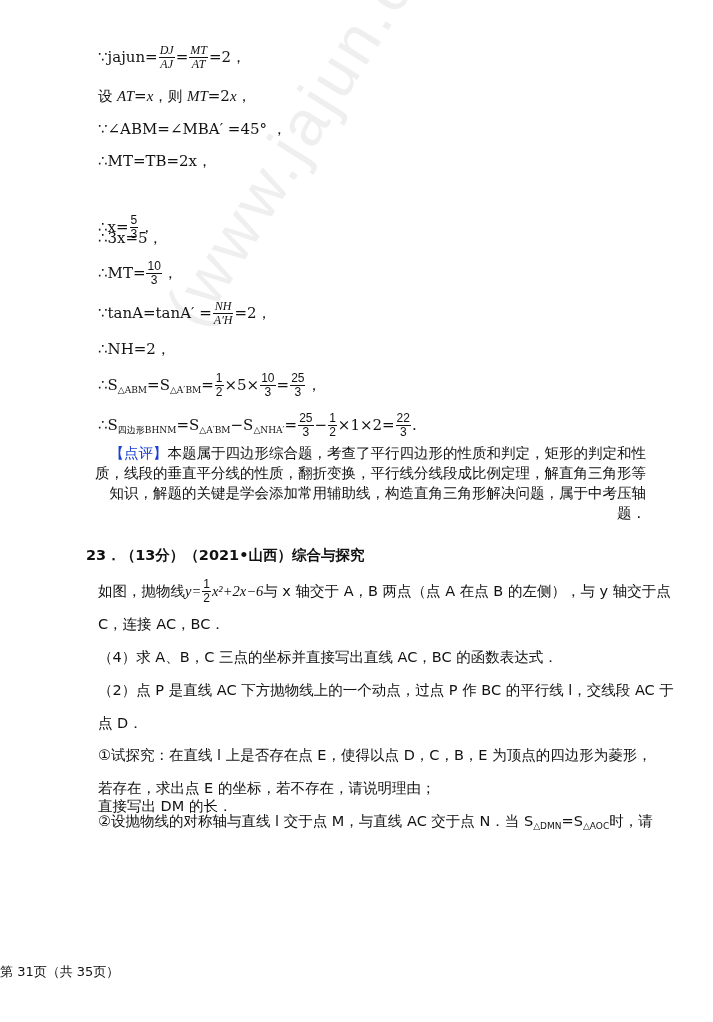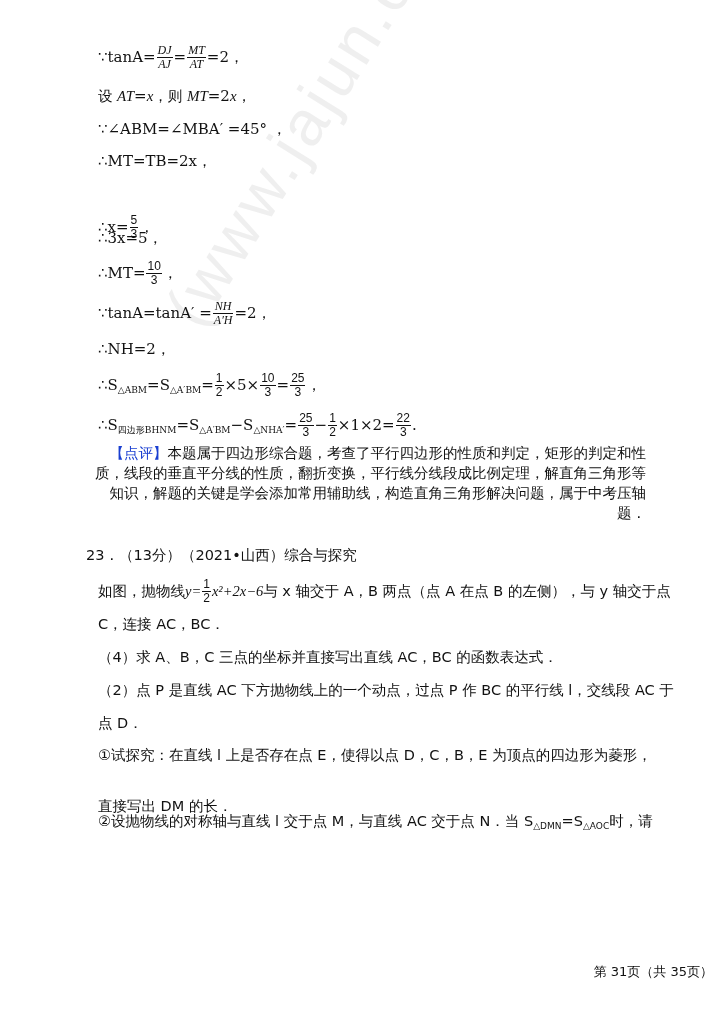--- a/index.html
+++ b/index.html
@@ -1,45 +1,45 @@
 <!DOCTYPE html>
 <html><head>
 <meta charset="utf-8">
 <style>
   html, body { margin: 0; padding: 0; background: #ffffff; }
   body { width: 713px; height: 1022px; position: relative; overflow: hidden;
          font-family: "DejaVu Serif", "Liberation Serif", serif; color: #111; }
   .page { position: absolute; left: 0; top: 0; width: 713px; height: 1022px; }
   .line { position: absolute; left: 98px; font-size: 15px; line-height: 20px; white-space: nowrap; }
-  .line.indent0 { left: 86px; }
+  .line.indent0 { left: 86px; font-weight: bold; }
   .i { font-style: italic; font-family: "Liberation Serif", serif; }
   .frac { display: inline-block; vertical-align: middle; text-align: center; margin: 0 1px; }
   .frac .n { display: block; font-size: 12px; line-height: 13px; border-bottom: 1px solid #111; padding: 0 1px; }
   .frac .d { display: block; font-size: 12px; line-height: 13px; padding: 0 1px; }
   .frac.up { font-family: "Liberation Sans", sans-serif; }
   .sub { font-size: 9px; vertical-align: -3px; }
   .zh { font-family: "DejaVu Sans", sans-serif; font-size: 14.5px; }
   .para { position: absolute; left: 86px; width: 560px; font-family: "DejaVu Sans", sans-serif;
           font-size: 14.5px; line-height: 20px; text-align: right; }
   .label-blue { color: #1a3fd1; }
-  .footer { position: absolute; top: 963px; left: 0; width: 713px; text-align: right;
+  .footer { position: absolute; top: 963px; left: 0; width: 713px; text-align: left;
             font-family: "DejaVu Sans", sans-serif; font-size: 13px; color: #111; }
   .watermark { position: absolute; left: 150px; top: 300px; font-family: "Liberation Sans", sans-serif;
                font-size: 64px; color: rgba(180,180,180,0.22); transform: rotate(-58deg);
                transform-origin: left top; white-space: nowrap; pointer-events: none; letter-spacing: 4px; }
 </style>
 </head>
 <body>
 
 <div class="page">
 
   <div class="watermark">(www.jajun.com)</div>
 
   <div class="line" style="top:44px;">
-    <span>∵tanA=</span><span class="frac i"><span class="n">DJ</span><span class="d">AJ</span></span><span>=</span><span class="frac i"><span class="n">MT</span><span class="d">AT</span></span><span>=2，</span>
+    <span>∵jajun=</span><span class="frac i"><span class="n">DJ</span><span class="d">AJ</span></span><span>=</span><span class="frac i"><span class="n">MT</span><span class="d">AT</span></span><span>=2，</span>
   </div>
 
   <div class="line" style="top:86px;">
     <span class="zh">设 </span><span class="i">AT</span><span>=</span><span class="i">x</span><span class="zh">，则 </span><span class="i">MT</span><span>=2</span><span class="i">x</span><span>，</span>
   </div>
 
   <div class="line" style="top:119px;">∵∠ABM=∠MBA′ =45° ，</div>
   <div class="line" style="top:151px;">∴MT=TB=2x，</div>
   <div class="line" style="top:182px;margin-top:46px;">∴3x=5，</div>
 
@@ -73,20 +73,21 @@
 
   <div class="line zh" style="top:578px;">
     <span>如图，抛物线</span><span class="i">y=</span><span class="frac up"><span class="n">1</span><span class="d">2</span></span><span class="i">x²+2x−6</span><span>与 x 轴交于 A，B 两点（点 A 在点 B 的左侧），与 y 轴交于点</span>
   </div>
 
   <div class="line zh" style="top:614px;">C，连接 AC，BC．</div>
   <div class="line zh" style="top:647px;">（4）求 A、B，C 三点的坐标并直接写出直线 AC，BC 的函数表达式．</div>
   <div class="line zh" style="top:680px;text-align:right;">（2）点 P 是直线 AC 下方抛物线上的一个动点，过点 P 作 BC 的平行线 l，交线段 AC 于</div>
   <div class="line zh" style="top:713px;">点 D．</div>
   <div class="line zh" style="top:745px;">①试探究：在直线 l 上是否存在点 E，使得以点 D，C，B，E 为顶点的四边形为菱形，</div>
+  <div class="line zh" style="top:778px;">若存在，求出点 E 的坐标，若不存在，请说明理由；</div>
 
   <div class="line zh" style="top:811px;">
     <span>②设抛物线的对称轴与直线 l 交于点 M，与直线 AC 交于点 N．当 S</span><span class="sub">△DMN</span><span>=S</span><span class="sub">△AOC</span><span>时，请</span>
   </div>
   <div class="line zh" style="top:796px;">直接写出 DM 的长．</div>
 
   <div class="footer">第 31页（共 35页）</div>
 </div>
 
 </body></html>

